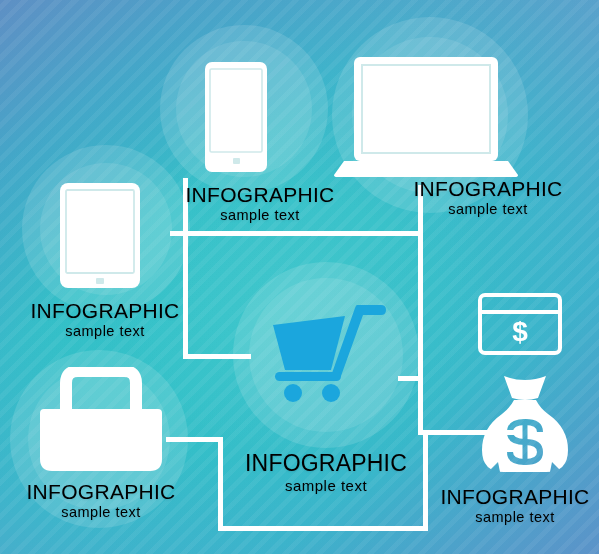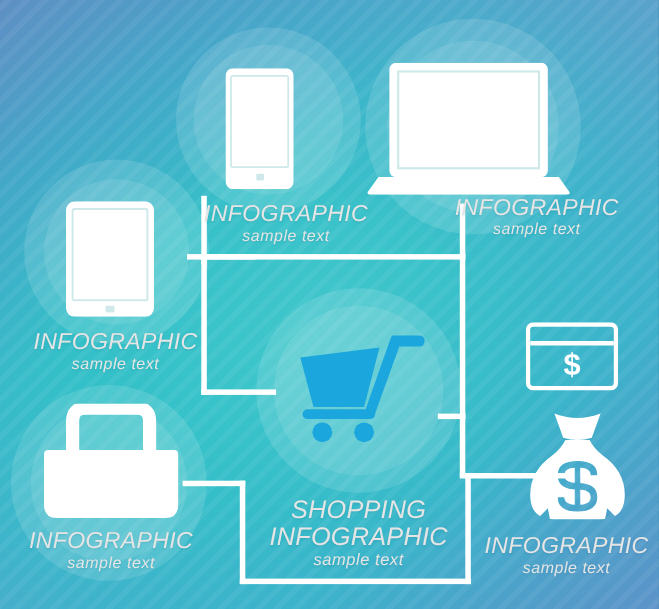--- a/index.html
+++ b/index.html
@@ -65,25 +65,24 @@
 
   
   .icon {
     position: absolute;
   }
   .icon svg { display: block; }
 
   
   .label {
     position: absolute;
-    color: #e5e5e5;
+    color: #000000;
     text-align: center;
     line-height: 1.04;
     white-space: nowrap;
-    font-style: italic;
   }
   .label .title {
     display: block;
     font-size: 21px;
     letter-spacing: 0.3px;
     font-weight: 400;
     text-shadow: 0 1px 2px rgba(40,90,110,0.18);
   }
   .label .sub {
     display: block;
@@ -249,18 +248,17 @@
     <span class="title">INFOGRAPHIC</span>
     <span class="sub">sample text</span>
   </div>
 
   <div class="label" style="left:410px; top:486px; width:210px;">
     <span class="title">INFOGRAPHIC</span>
     <span class="sub">sample text</span>
   </div>
 
   <div class="label center" style="left:211px; top:452px; width:230px;">
-    <span class="title">SHOPPING</span>
     <span class="title">INFOGRAPHIC</span>
     <span class="sub">sample text</span>
   </div>
 
 </div>
 
 </body></html>

